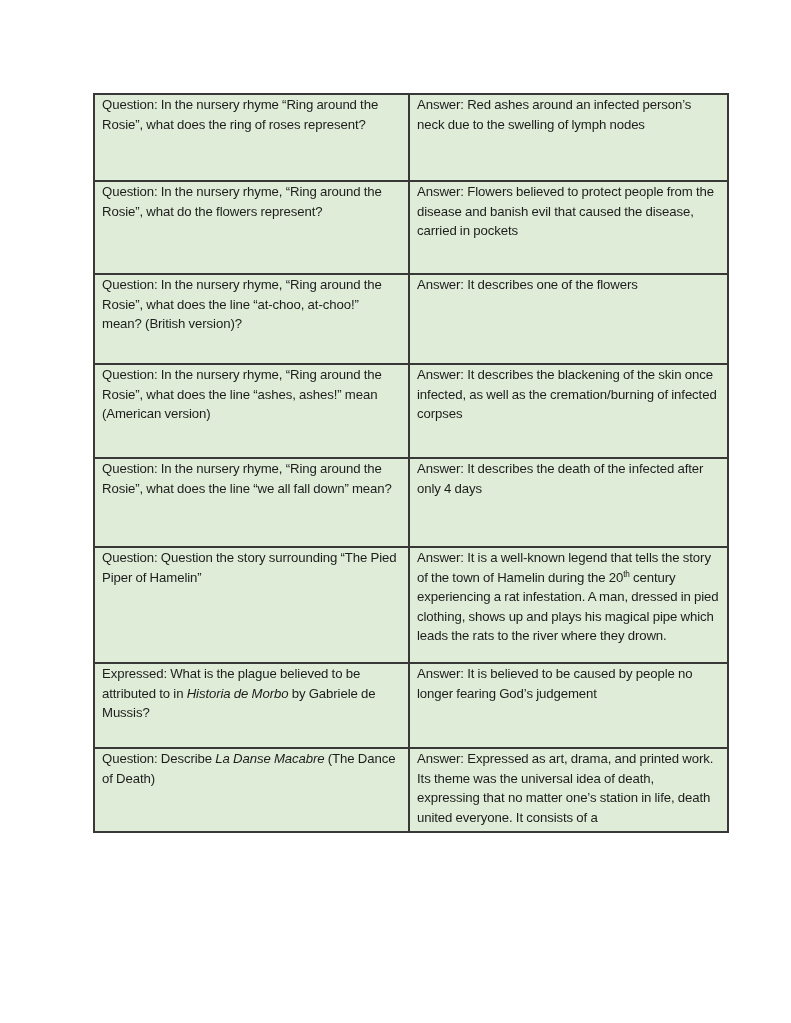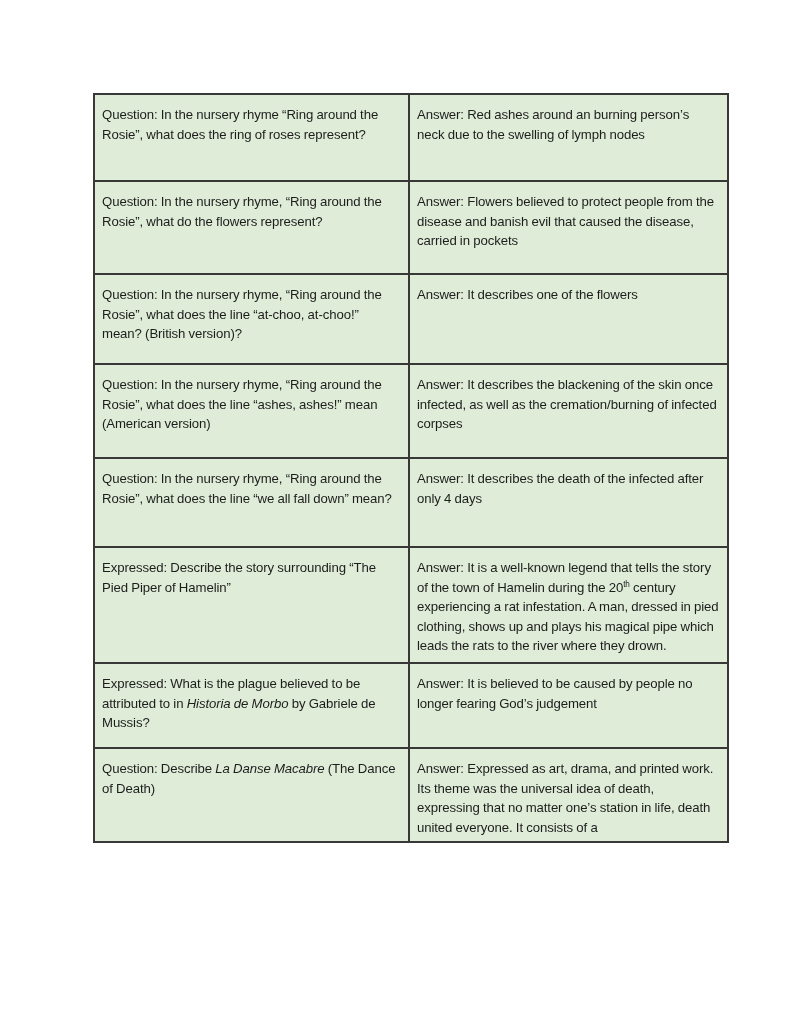--- a/index.html
+++ b/index.html
@@ -29,21 +29,21 @@
     width: 634px;
     border-collapse: collapse;
     table-layout: fixed;
   }
   .qa-table col.q-col { width: 315px; }
   .qa-table col.a-col { width: 319px; }
   .qa-cell {
     border: 2px solid var(--border-color);
     background: var(--cell-bg);
     vertical-align: top;
-    padding: 10px 8px 4px 7px;
+    padding: 0 8px 4px 7px;
     color: var(--text-color);
     font-size: 13.2px;
     line-height: 19.5px;
     letter-spacing: -0.1px;
     word-spacing: -0.3px;
   }
   .seg-italic { font-style: italic; margin-top: 23px; }
   .seg-super {
     vertical-align: super;
     font-size: 0.62em;
@@ -55,21 +55,21 @@
 
 <div class="page">
   <table class="qa-table">
     <colgroup>
       <col class="q-col">
       <col class="a-col">
     </colgroup>
     <tbody>
   <tr class="qa-row" style="height: 87px;">
     <td class="qa-cell question"><span>Question: In the nursery rhyme “Ring around the Rosie”, what does the ring of roses represent?</span></td>
-    <td class="qa-cell answer"><span>Answer: Red ashes around an burning person’s neck due to the swelling of lymph nodes</span></td>
+    <td class="qa-cell answer"><span>Answer: Red ashes around an infected person’s neck due to the swelling of lymph nodes</span></td>
   </tr>
 
   <tr class="qa-row" style="height: 93px;">
     <td class="qa-cell question"><span>Question: In the nursery rhyme, “Ring around the Rosie”, what do the flowers represent?</span></td>
     <td class="qa-cell answer"><span>Answer: Flowers believed to protect people from the disease and banish evil that caused the disease, carried in pockets</span></td>
   </tr>
 
   <tr class="qa-row" style="height: 90px;">
     <td class="qa-cell question"><span>Question: In the nursery rhyme, “Ring around the Rosie”, what does the line “at-choo, at-choo!” mean? (British version)?</span></td>
     <td class="qa-cell answer"><span>Answer: It describes one of the flowers</span></td>
@@ -79,21 +79,21 @@
     <td class="qa-cell question"><span>Question: In the nursery rhyme, “Ring around the Rosie”, what does the line “ashes, ashes!” mean (American version)</span></td>
     <td class="qa-cell answer"><span>Answer: It describes the blackening of the skin once infected, as well as the cremation/burning of infected corpses</span></td>
   </tr>
 
   <tr class="qa-row" style="height: 89px;">
     <td class="qa-cell question"><span>Question: In the nursery rhyme, “Ring around the Rosie”, what does the line “we all fall down” mean?</span></td>
     <td class="qa-cell answer"><span>Answer: It describes the death of the infected after only 4 days</span></td>
   </tr>
 
   <tr class="qa-row" style="height: 116px;">
-    <td class="qa-cell question"><span>Expressed: Describe the story surrounding “The Pied Piper of Hamelin”</span></td>
+    <td class="qa-cell question"><span>Question: Question the story surrounding “The Pied Piper of Hamelin”</span></td>
     <td class="qa-cell answer"><span>Answer: It is a well-known legend that tells the story of the town of Hamelin during the 20</span><span class="seg-super">th</span><span> century experiencing a rat infestation. A man, dressed in pied clothing, shows up and plays his magical pipe which leads the rats to the river where they drown.</span></td>
   </tr>
 
   <tr class="qa-row" style="height: 85px;">
     <td class="qa-cell question"><span>Expressed: What is the plague believed to be attributed to in </span><span class="seg-italic">Historia de Morbo</span><span> by Gabriele de Mussis?</span></td>
     <td class="qa-cell answer"><span>Answer: It is believed to be caused by people no longer fearing God’s judgement</span></td>
   </tr>
 
 
   <tr class="qa-row" style="height: 72px;">

